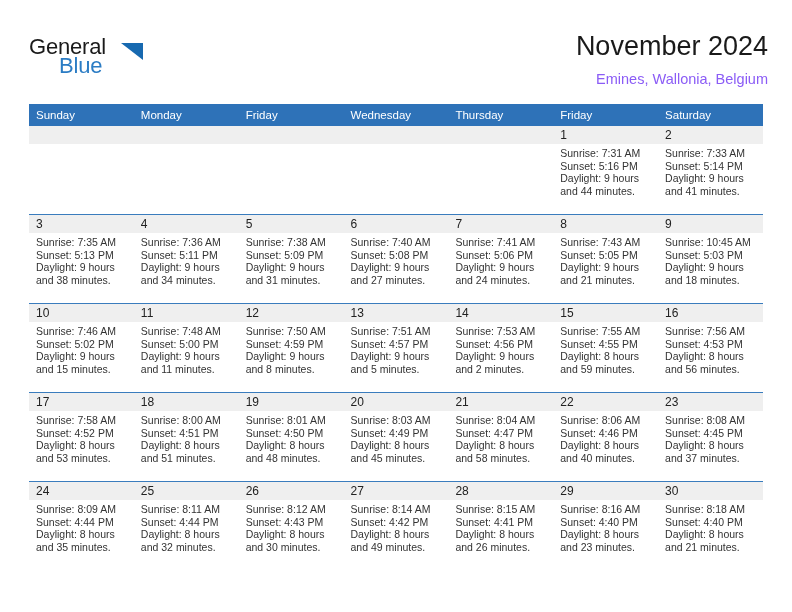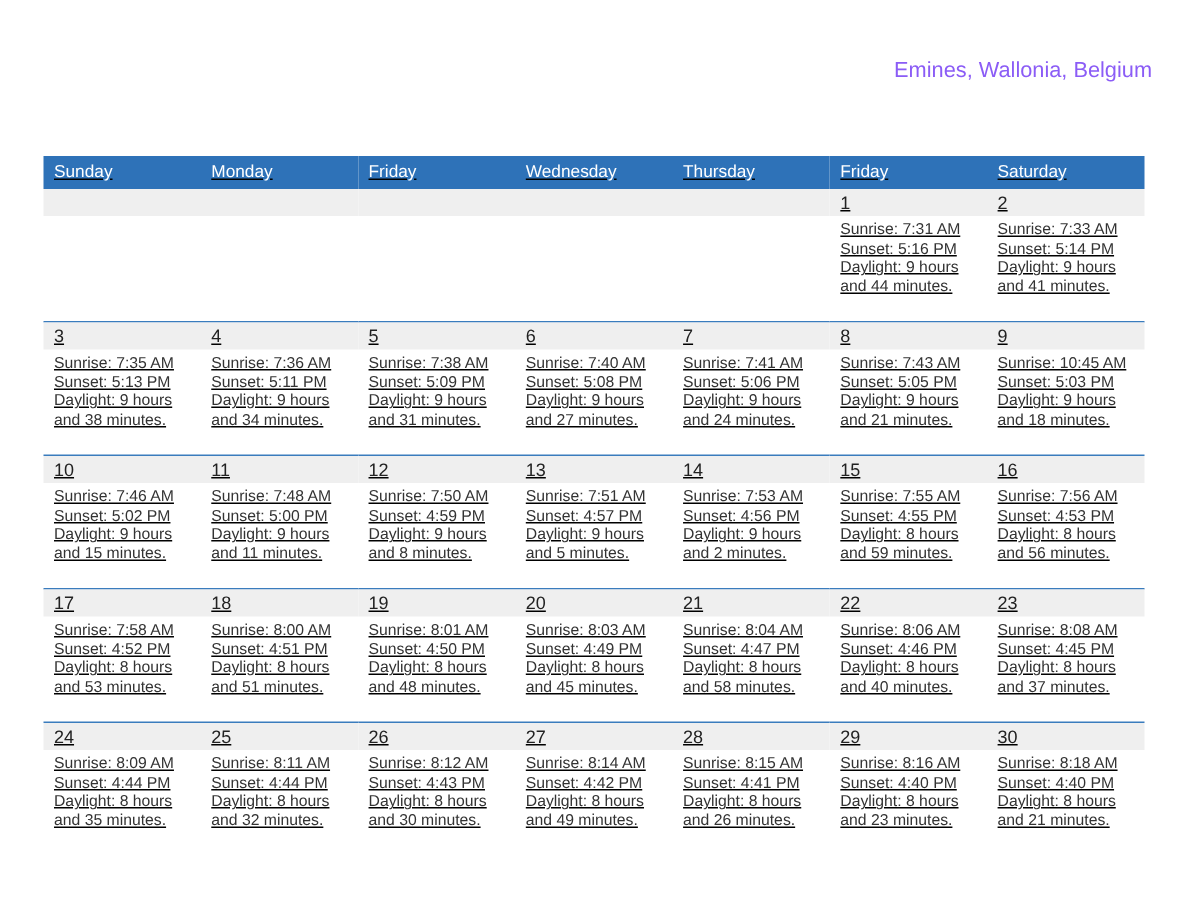--- a/index.html
+++ b/index.html
@@ -86,21 +86,20 @@
   }
 
   
   .calendar {
     position: absolute;
     left: 29px;
     top: 104px;
     width: 734px;
     border-collapse: collapse;
     table-layout: fixed;
-    text-decoration: underline;
   }
   .calendar col { width: 14.2857%; }
 
   .calendar thead th {
     background: #2e72b8;
     color: #ffffff;
     font-size: 11.5px;
     font-weight: normal;
     text-align: left;
     padding: 5px 0 5px 7px;
@@ -140,22 +139,28 @@
   }
   .cell-body div { white-space: nowrap; }
   .empty .date-band { color: transparent; }
 </style>
 </head>
 <body>
 
 <div class="page">
 
   <div class="header">
+    <div class="brand">
+      <span class="brand-general">General</span>
+      <span class="brand-triangle"></span>
+      <span class="brand-blue">Blue</span>
+    </div>
 
     <div class="title-block">
+      <h1 class="cal-title">November 2024</h1>
       <div class="cal-location">Emines, Wallonia, Belgium</div>
     </div>
   </div>
 
   <table class="calendar">
     <colgroup>
       <col>
         <col>
         <col>
         <col>

